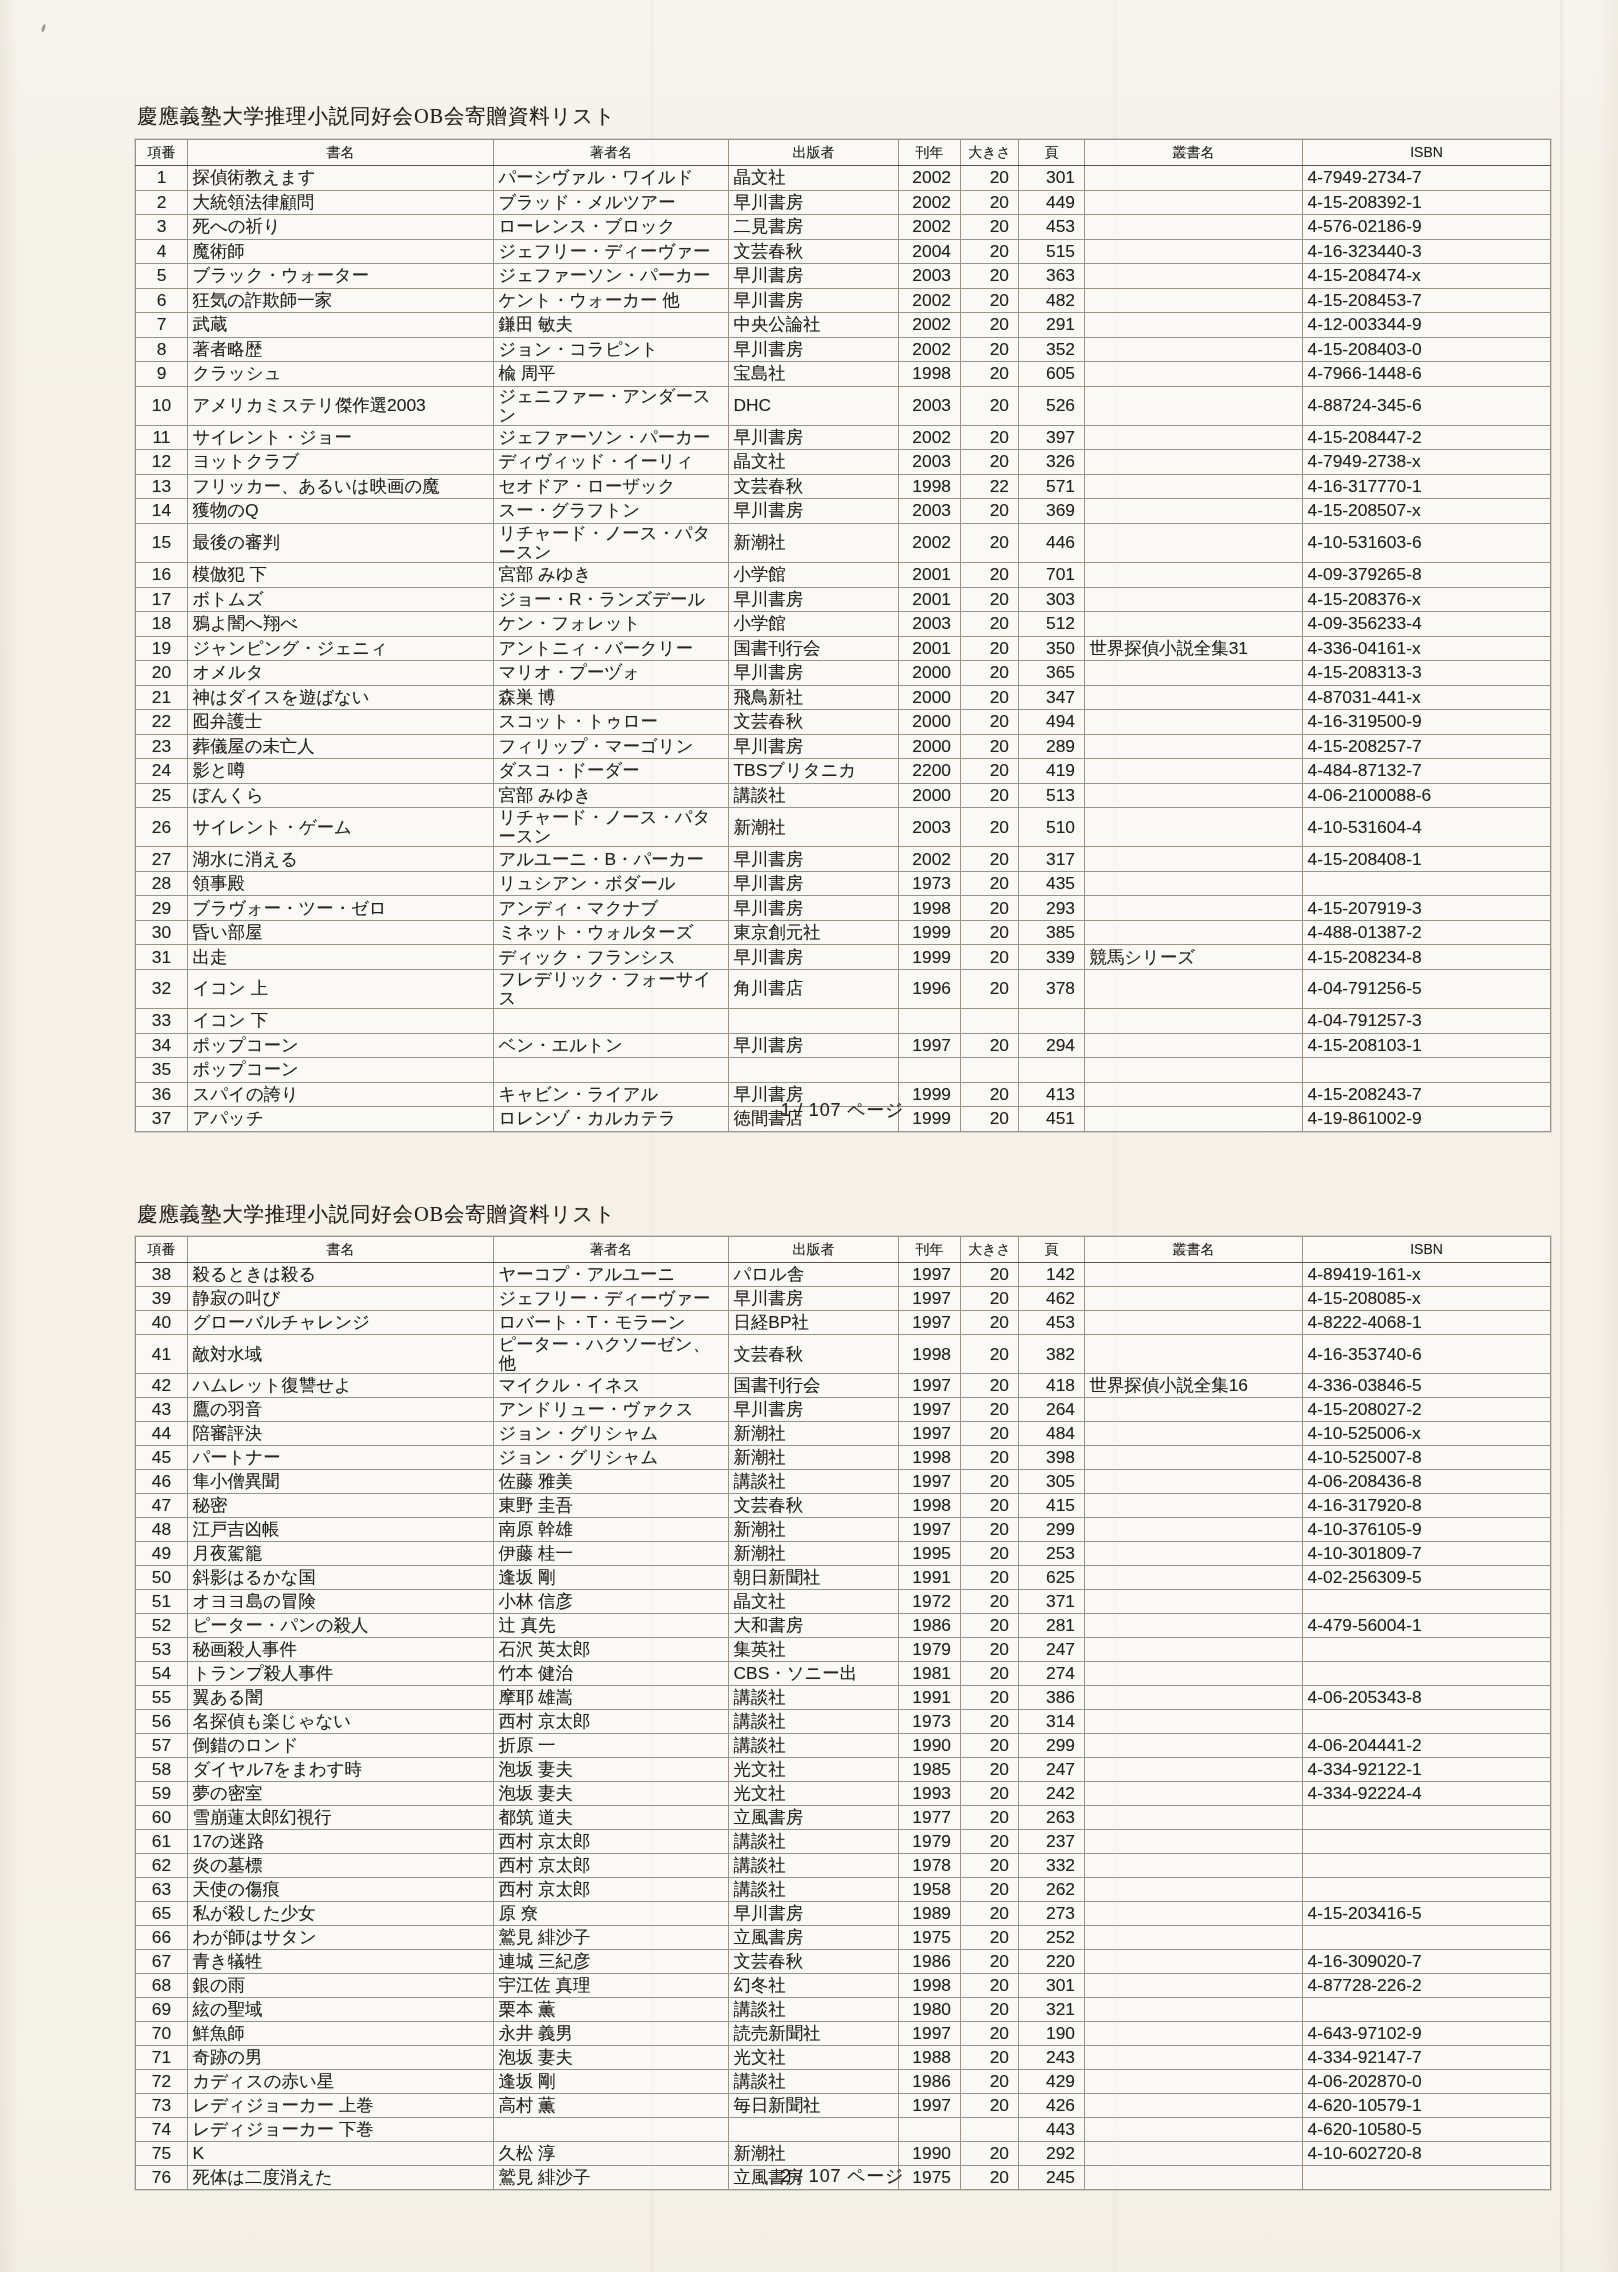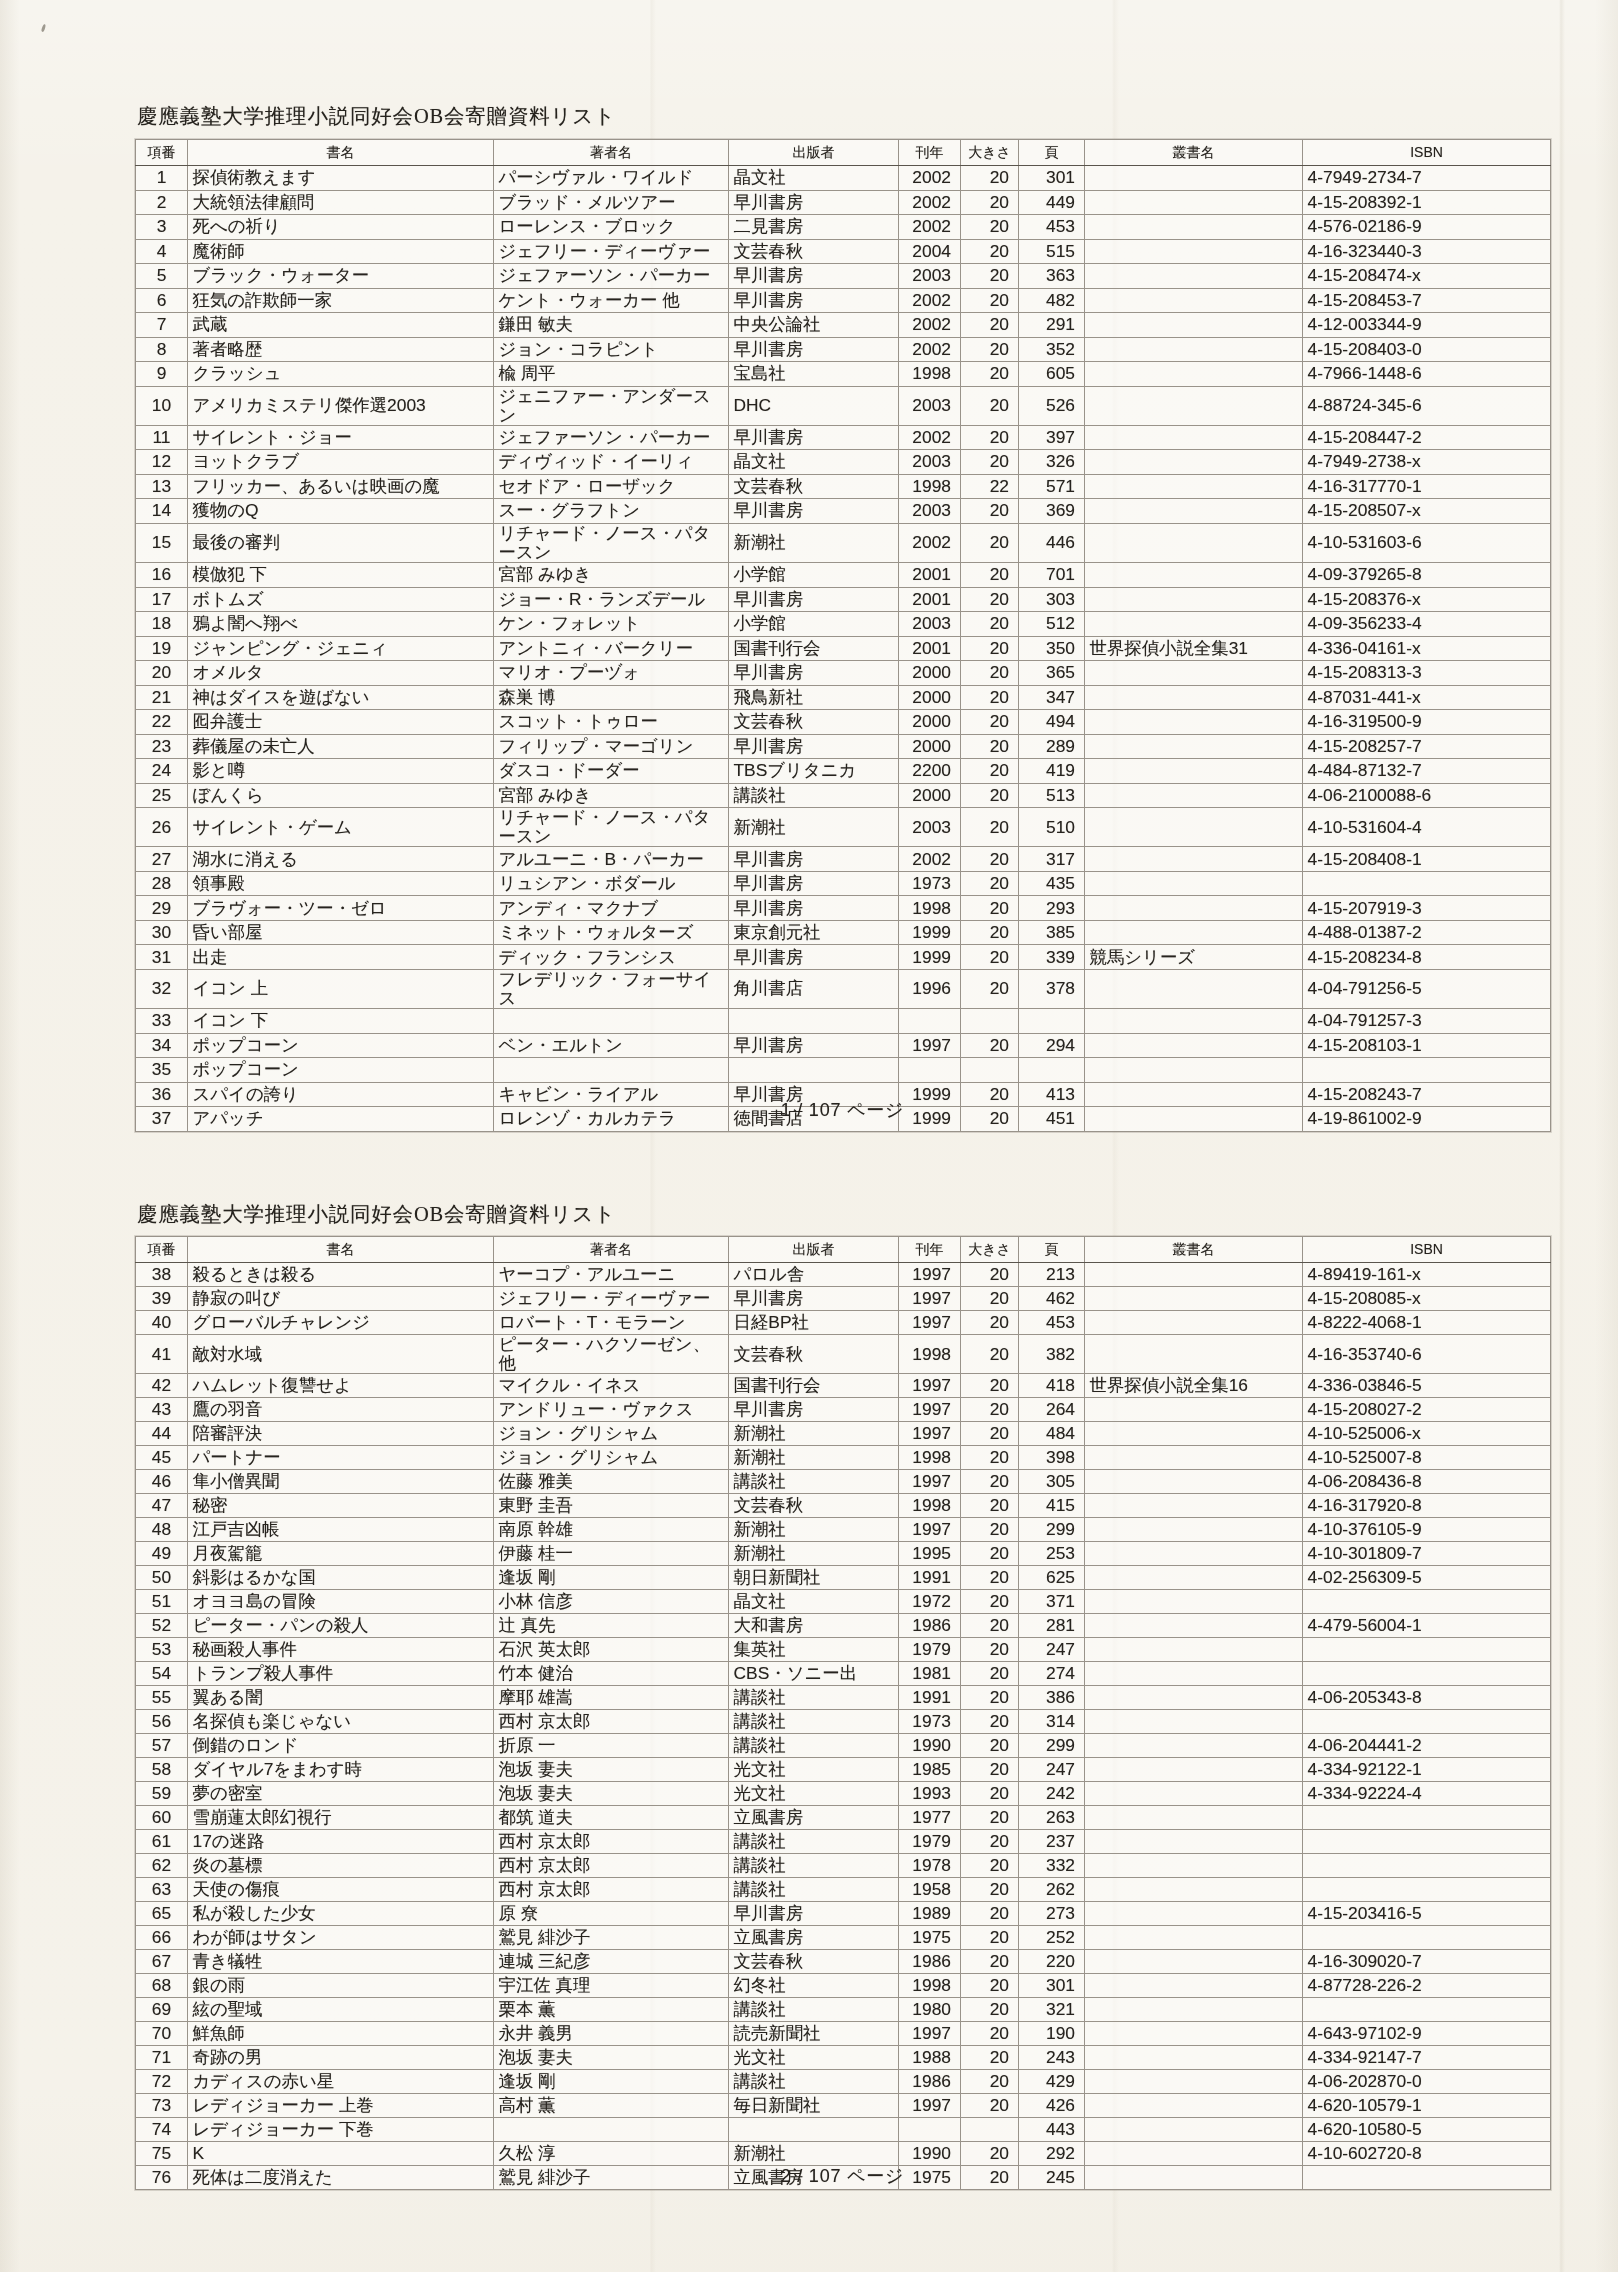--- a/index.html
+++ b/index.html
@@ -537,21 +537,21 @@
         </tr>
       </thead>
       <tbody>
         <tr>
           <td class="c">38</td>
           <td class="l">殺るときは殺る</td>
           <td class="lw">ヤーコプ・アルユーニ</td>
           <td class="l">パロル舎</td>
           <td class="r">1997</td>
           <td class="r">20</td>
-          <td class="r">213</td>
+          <td class="r">142</td>
           <td class="l"></td>
           <td class="l">4-89419-161-x</td>
         </tr>
         <tr>
           <td class="c">39</td>
           <td class="l">静寂の叫び</td>
           <td class="lw">ジェフリー・ディーヴァー</td>
           <td class="l">早川書房</td>
           <td class="r">1997</td>
           <td class="r">20</td>

